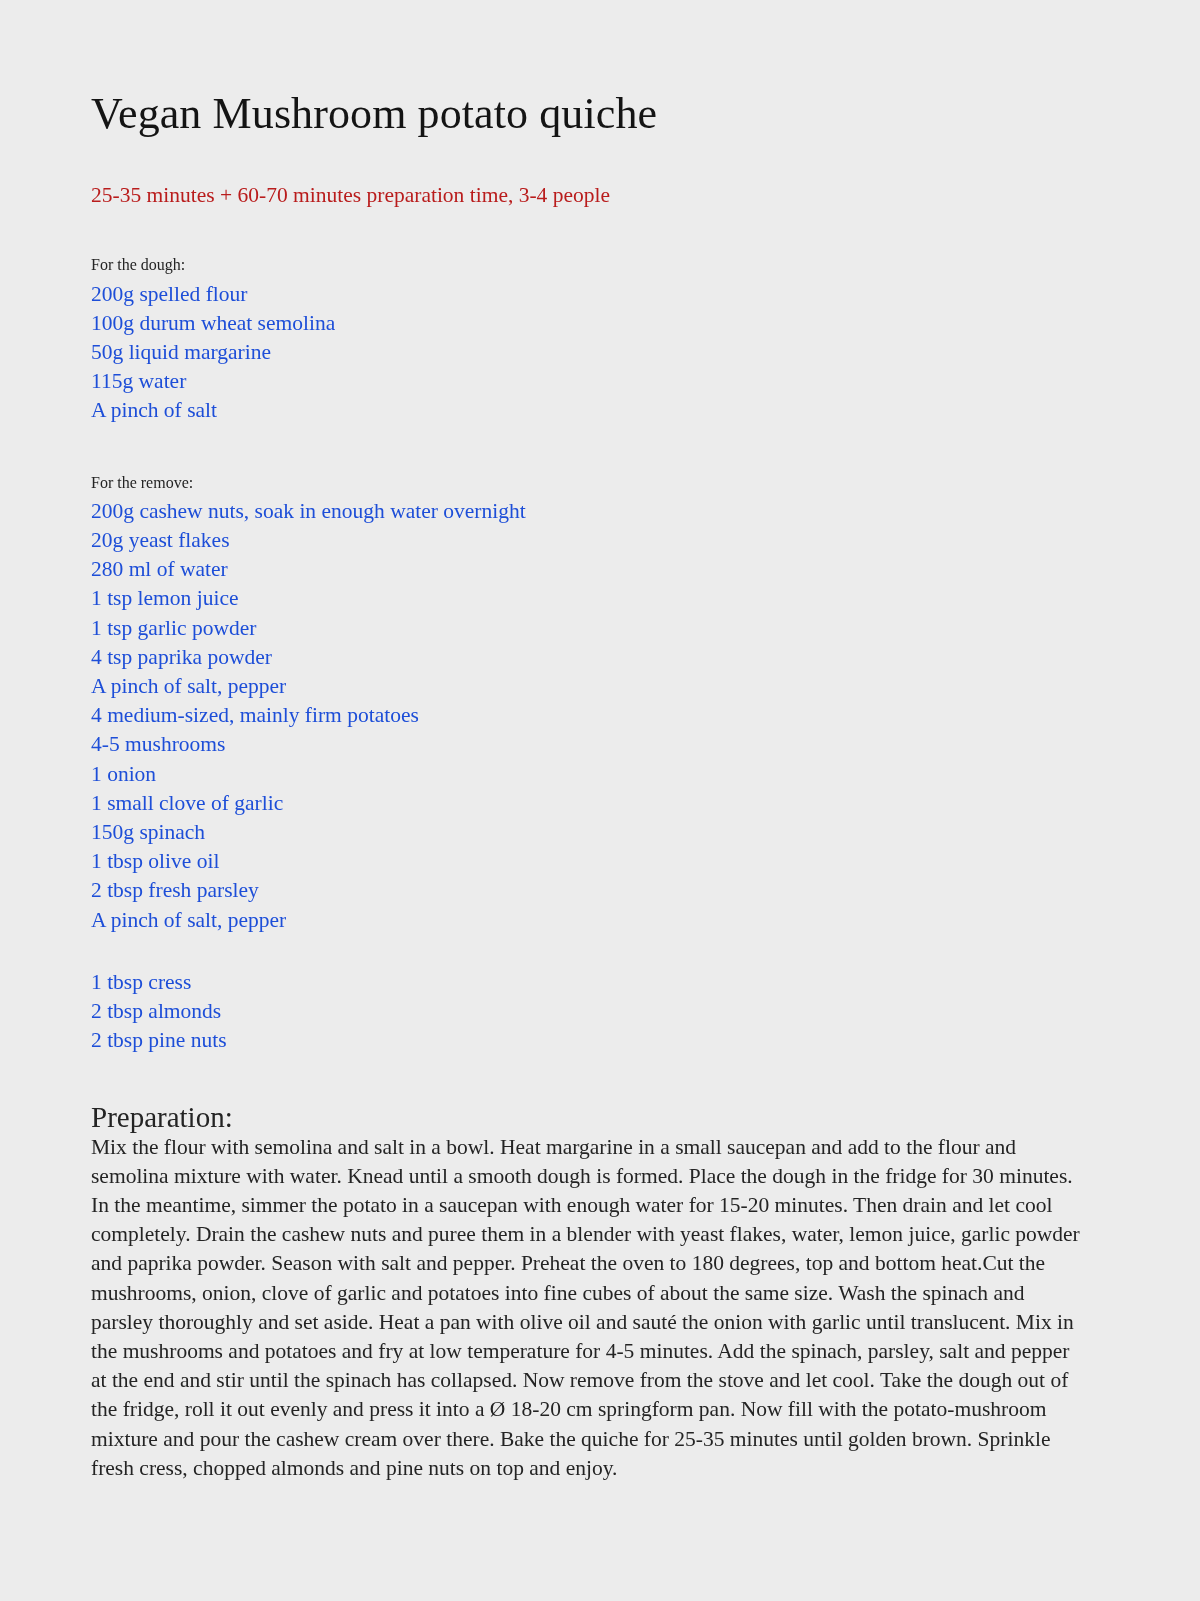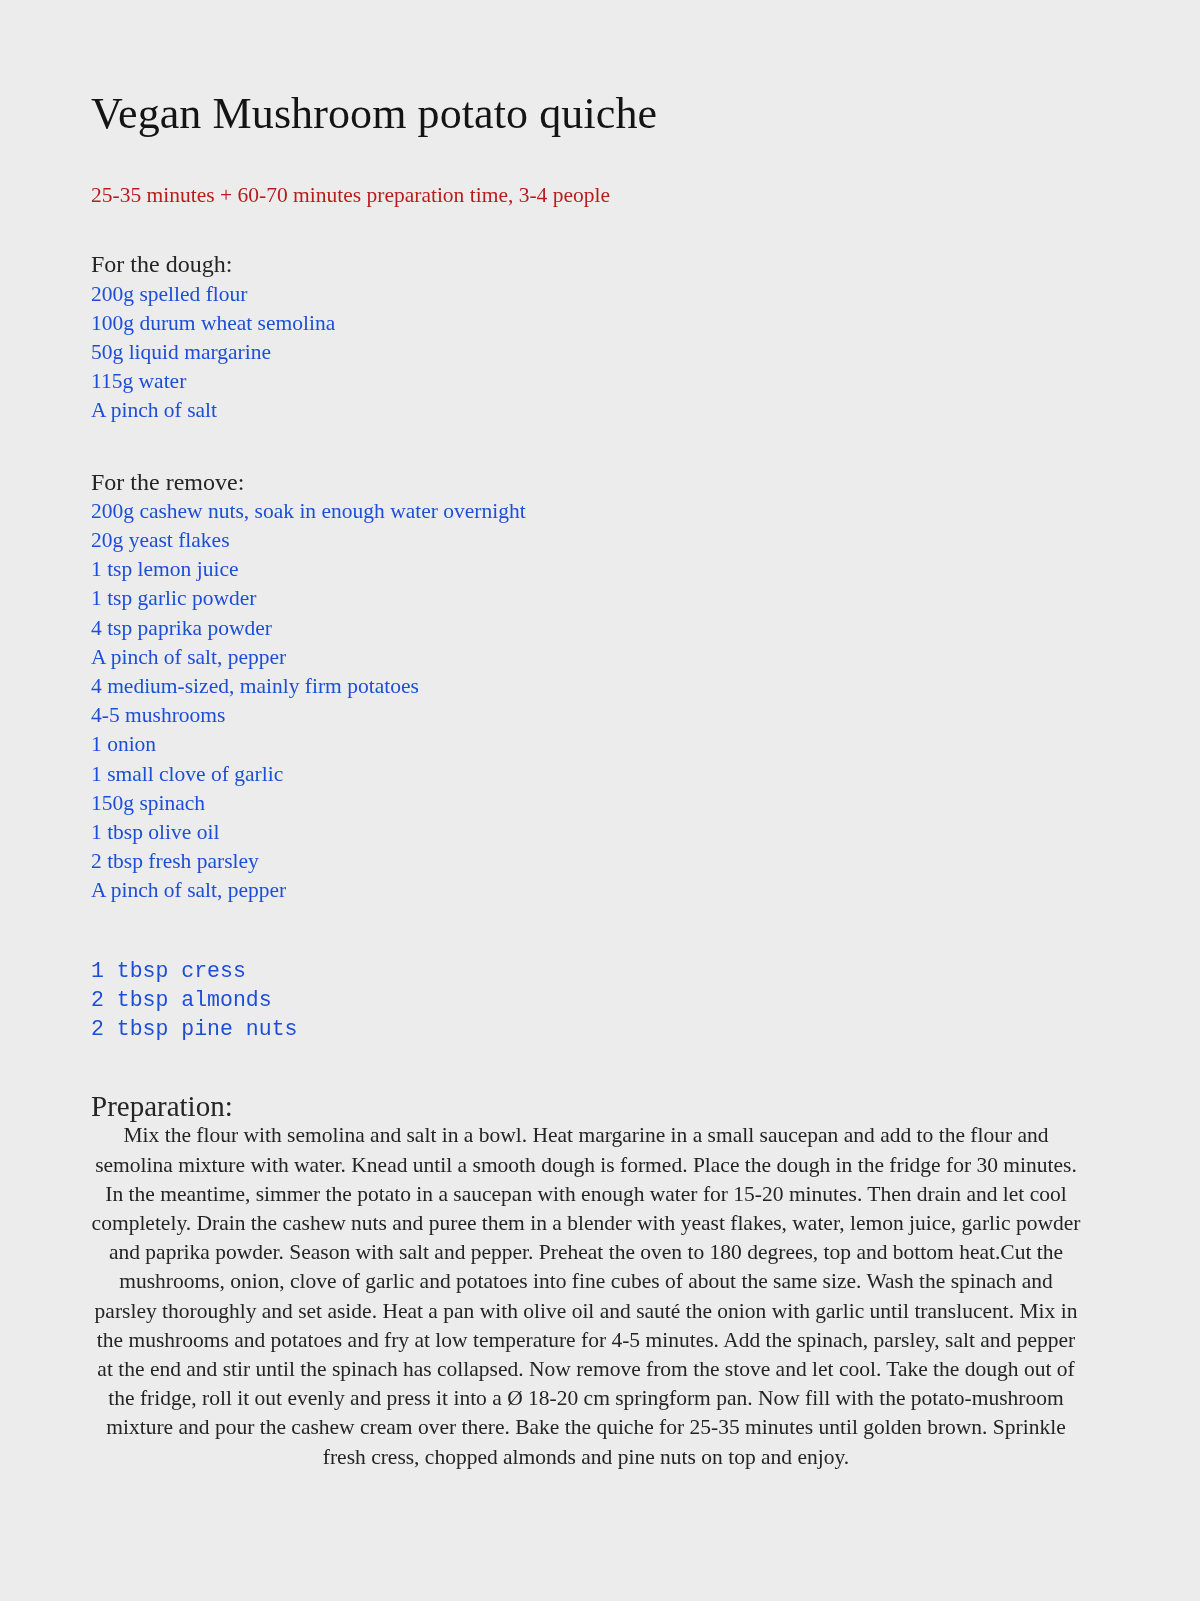--- a/index.html
+++ b/index.html
@@ -32,48 +32,47 @@
   .recipe-meta {
     font-size: 21.5px;
     line-height: 1.2;
     margin-top: 45px;
     color: #b91c1c;
   }
   .ing-block {
     margin-top: 42px;
   }
   .ing-block.tight {
-    margin-top: 51px;
-    font-family: Liberation Mono, monospace;
+    margin-top: 33px;
   }
   .ing-line {
     font-size: 21.5px;
     line-height: 29.2px;
     color: #1d4ed8;
     white-space: pre;
   }
   .section-heading {
-    font-size: 24px;
+    font-size: 16px;
     line-height: 29.2px;
     color: #242424;
   }
   .prep-block {
     margin-top: 48px;
   }
   .prep-heading {
     font-size: 29px;
     line-height: 29.2px;
     color: #242424;
   }
   .prep-body {
     font-size: 21.5px;
     line-height: 29.2px;
     color: #242424;
     width: 990px;
-    text-align: center;
+    text-align: left;
     margin: 0;
   }
 </style>
 </head>
 <body>
 
 <div class="page">
 
   <h1 class="recipe-title">Vegan Mushroom potato quiche</h1>
 
@@ -85,20 +84,21 @@
     <div class="ing-line">100g durum wheat semolina</div>
     <div class="ing-line">50g liquid margarine</div>
     <div class="ing-line">115g water</div>
     <div class="ing-line">A pinch of salt</div>
   </div>
 
   <div class="ing-block">
     <div class="section-heading">For the remove:</div>
     <div class="ing-line">200g cashew nuts, soak in enough water overnight</div>
     <div class="ing-line">20g yeast flakes</div>
+    <div class="ing-line">280 ml of water</div>
     <div class="ing-line">1 tsp lemon juice</div>
     <div class="ing-line">1 tsp garlic powder</div>
     <div class="ing-line">4 tsp paprika powder</div>
     <div class="ing-line">A pinch of salt, pepper</div>
     <div class="ing-line">4 medium-sized, mainly firm potatoes</div>
     <div class="ing-line">4-5 mushrooms</div>
     <div class="ing-line">1 onion</div>
     <div class="ing-line">1 small clove of garlic</div>
     <div class="ing-line">150g spinach</div>
     <div class="ing-line">1 tbsp olive oil</div>

